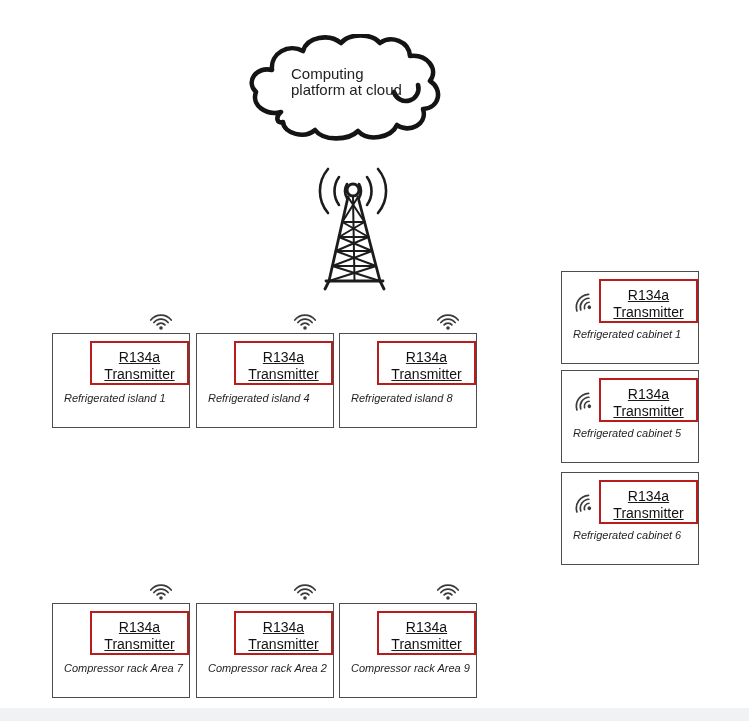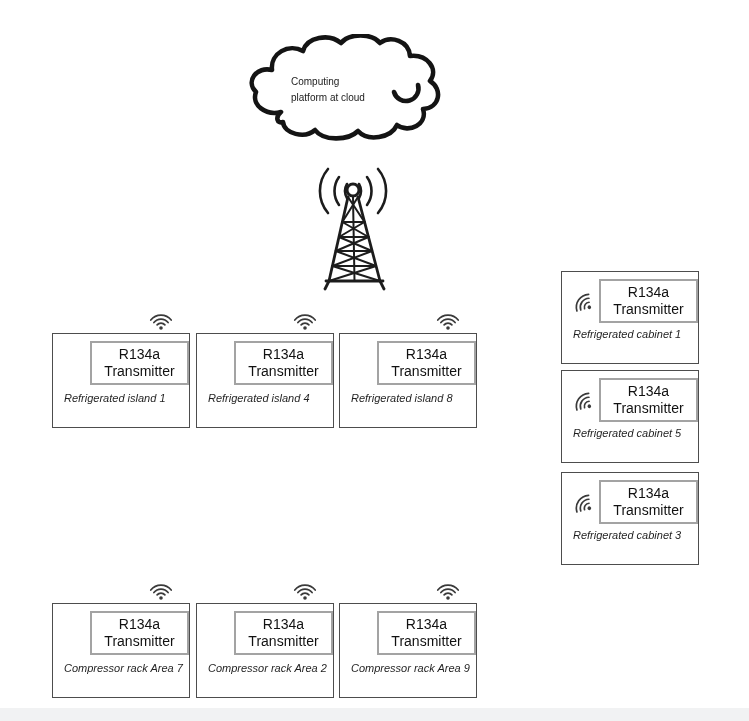--- a/index.html
+++ b/index.html
@@ -5,35 +5,35 @@
   html,body{margin:0;padding:0;background:#ffffff;}
   #canvas{
     position:relative;width:749px;height:721px;background:#ffffff;overflow:hidden;
     font-family:"Liberation Sans",sans-serif;color:#1b1b1b;
   }
   svg{display:block;}
   .abs{position:absolute;}
   
   #cloud-svg{left:248px;top:34px;}
   #cloud-label{
-    left:291px;top:74px;width:130px;font-size:10px;line-height:15.5px;
+    left:291px;top:66px;width:130px;font-size:15px;line-height:15.5px;
     white-space:pre-line;color:#222;
   }
   
   #antenna-svg{left:305px;top:160px;}
   
   .unit{
     position:absolute;width:138px;height:95px;background:#fff;
     border:1.4px solid #4d4d4d;box-sizing:border-box;
   }
   .unit.cabinet{height:93px;}
   .inner-box{
     position:absolute;left:37px;top:7px;width:99px;height:44px;
-    border:2px solid #a3a3a3;box-sizing:border-box;background:#fff;
-    display:flex;align-items:center;justify-content:center;
+    border:2px solid #b91c1c;box-sizing:border-box;background:#fff;
+    display:flex;align-items:flex-end;justify-content:center;text-decoration:underline;
   }
   .inner-box .tx-label{
     font-size:14px;line-height:17px;text-align:center;white-space:pre-line;color:#111;
   }
   .unit-label{
     position:absolute;left:11px;bottom:23px;font-style:italic;font-size:11px;color:#1f1f1f;
     white-space:nowrap;
   }
   .wifi-above{position:absolute;left:93px;top:-22px;width:30px;height:19px;}
   .wifi-side{
@@ -168,21 +168,21 @@
     <div class="unit-label">Refrigerated cabinet 5</div>
   </div>
   <div class="unit cabinet" style="left:561px;top:472px">
     <svg class="wifi-side" viewBox="0 0 28 19">
         <use href="#wifi"></use>
       </svg>
     <div class="inner-box">
       <span class="tx-label">R134a
 Transmitter</span>
     </div>
-    <div class="unit-label">Refrigerated cabinet 3</div>
+    <div class="unit-label">Refrigerated cabinet 6</div>
   </div>
 
   <div class="unit" style="left:52px;top:603px">
     <svg class="wifi-above" viewBox="0 0 28 19">
         <use href="#wifi"></use>
       </svg>
     <div class="inner-box">
       <span class="tx-label">R134a
 Transmitter</span>
     </div>

